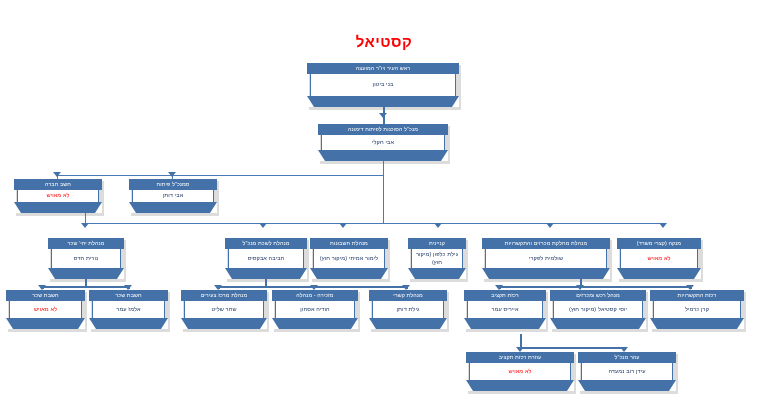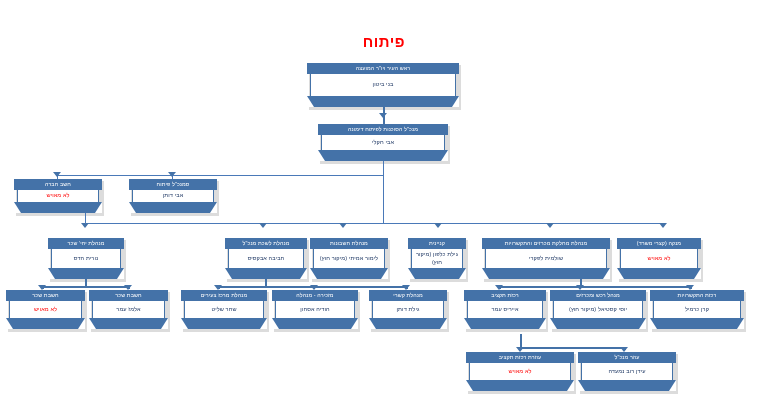--- a/index.html
+++ b/index.html
@@ -122,21 +122,21 @@
     border-right: 4px solid transparent;
     border-top: 5px solid #4472A8;
     z-index: 1;
   }
 </style>
 </head>
 <body>
 
 <div id="canvas">
 
-  <div id="chart-title">פיתוח</div>
+  <div id="chart-title">קסטיאל</div>
 
   <div class="ln" style="left:383px; top:107px; width:1.6px; height:21px;"></div>
   <div class="arrow" style="left:379px; top:113px;"></div>
 
   <div class="ln thin" style="left:383px; top:161px; width:1.2px; height:62px;"></div>
 
   <div class="ln thin" style="left:57px; top:175px; width:327px; height:1.2px;"></div>
   <div class="ln thin" style="left:57px; top:175px; width:1.2px; height:4px;"></div>
   <div class="arrow" style="left:53px; top:172px;"></div>
   <div class="ln thin" style="left:172px; top:175px; width:1.2px; height:4px;"></div>

